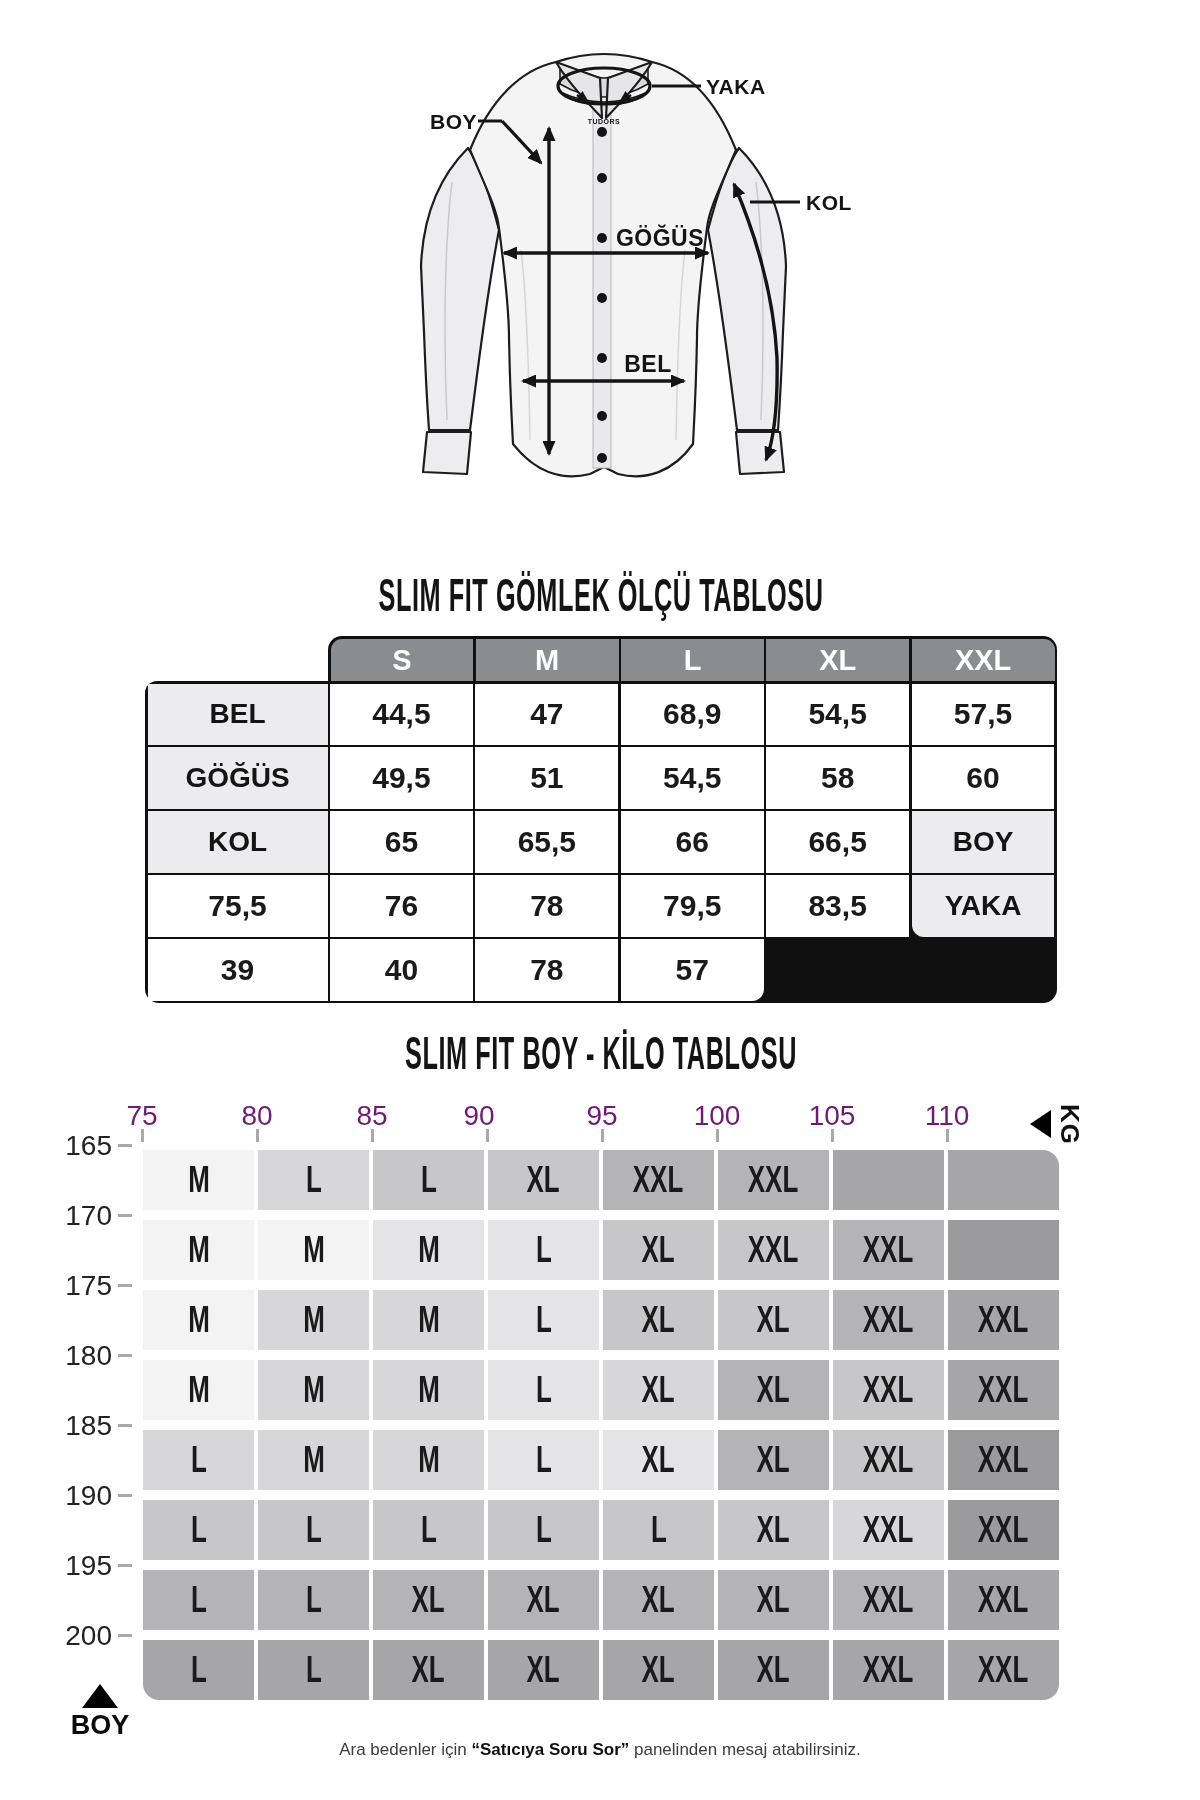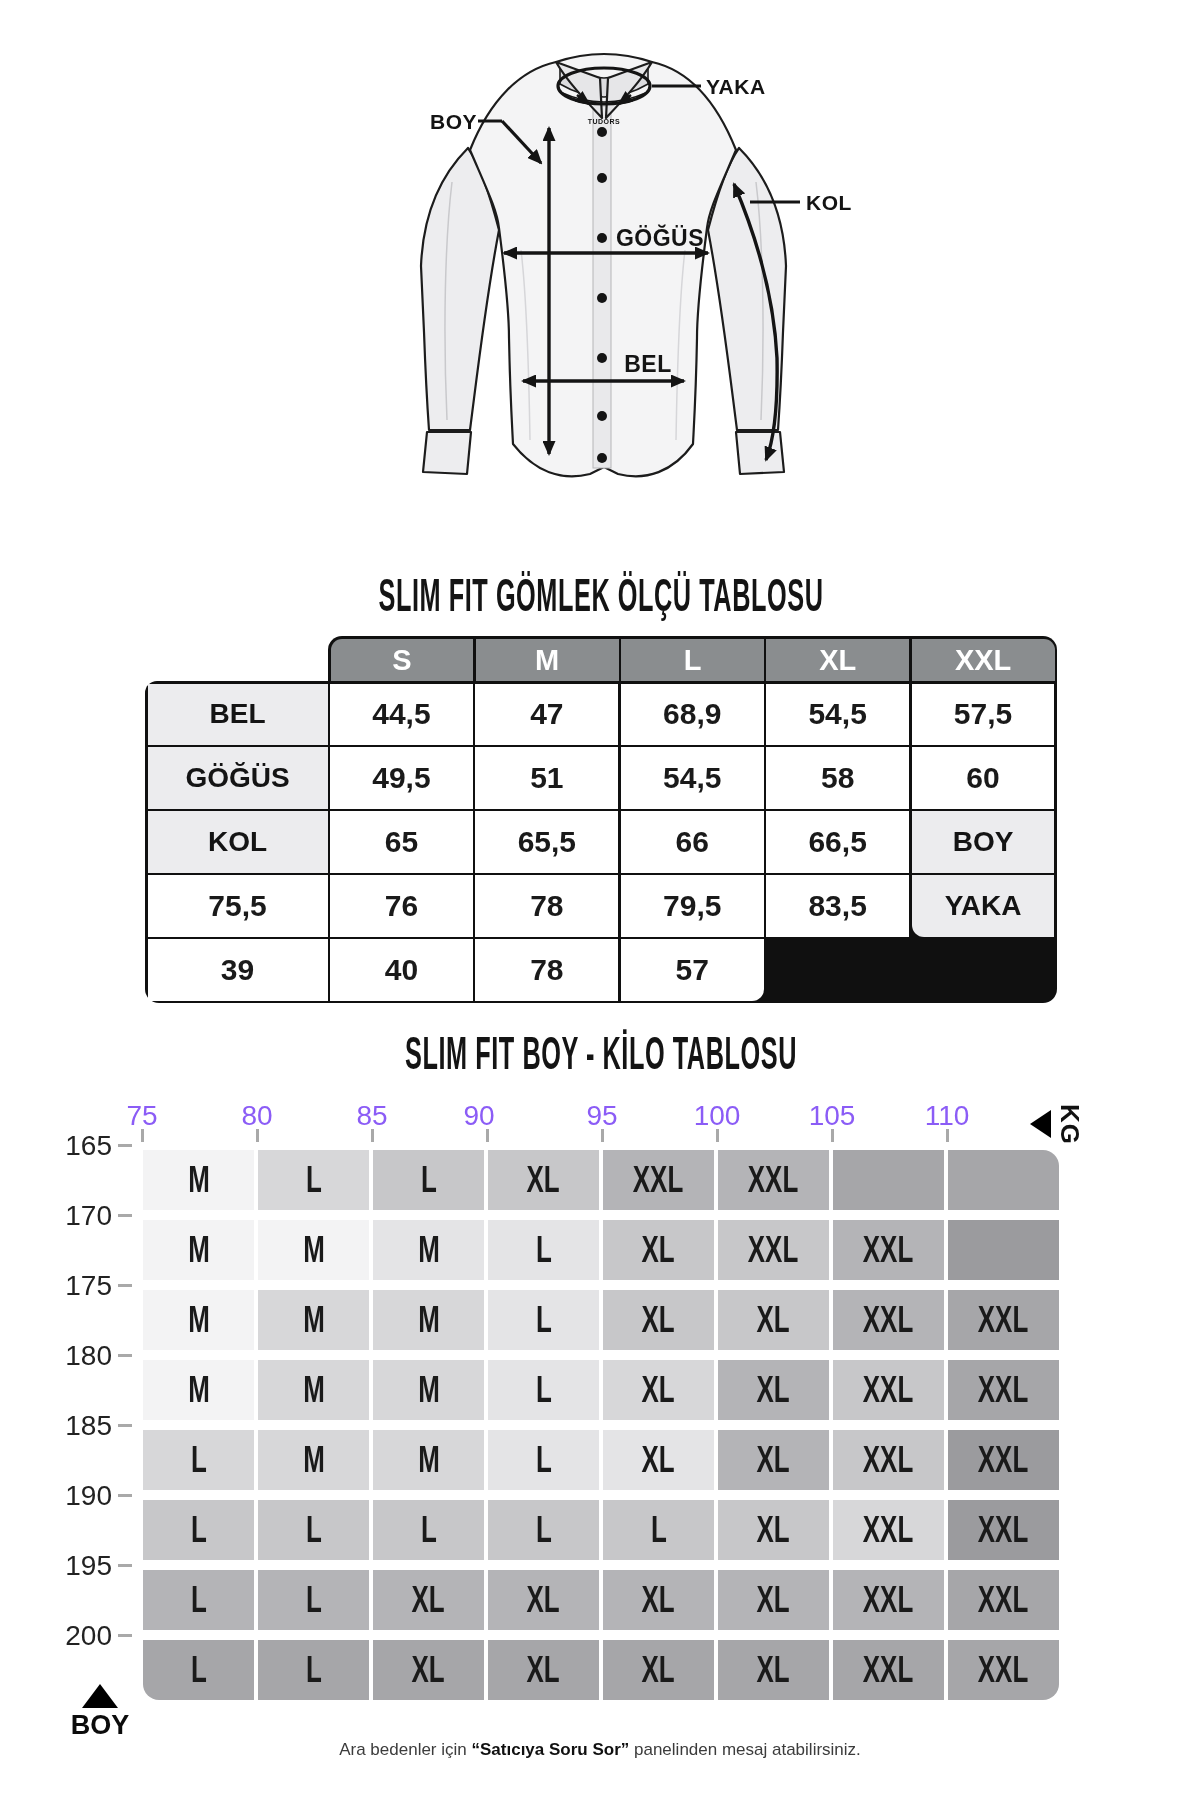--- a/index.html
+++ b/index.html
@@ -32,21 +32,21 @@
   .st-body .br{border-radius:0 0 12px 0;}
   
   .wc-grid{position:absolute;left:143px;top:1150px;display:grid;
            grid-template-columns:repeat(8,111px);grid-auto-rows:60px;gap:10px 4px;}
   .wc{display:flex;align-items:center;justify-content:center;font-weight:bold;
       font-size:36px;color:#1a1a1a;}
   .wc span{transform:scaleX(0.72);display:inline-block;}
   .wc.tr{border-radius:0 16px 0 0;}
   .wc.blc{border-radius:0 0 0 16px;}
   .wc.brc{border-radius:0 0 16px 0;}
-  .xlab{position:absolute;top:1100px;width:80px;text-align:center;font-size:28px;color:#8b5cf6;}
+  .xlab{position:absolute;top:1100px;width:80px;text-align:center;font-size:28px;color:#701a75;}
   .xtick{position:absolute;top:1129px;width:3px;height:13px;background:#a9a9a9;}
   .ylab{position:absolute;left:30px;width:82px;text-align:right;font-size:28px;color:#222;height:30px;line-height:30px;}
   .ytick{position:absolute;left:118px;width:14px;height:3px;background:#a9a9a9;}
   .kg-marker{position:absolute;left:1030px;top:1103px;display:flex;align-items:center;height:42px;}
   .kg-tri{width:0;height:0;border-top:14px solid transparent;border-bottom:14px solid transparent;
           border-right:21px solid #000;}
   .kg-txt{font-weight:bold;font-size:26px;letter-spacing:1px;transform:rotate(90deg);
           display:inline-block;margin-left:-2px;}
   .boy-tri{position:absolute;left:82px;top:1684px;width:0;height:0;
            border-left:18px solid transparent;border-right:18px solid transparent;

